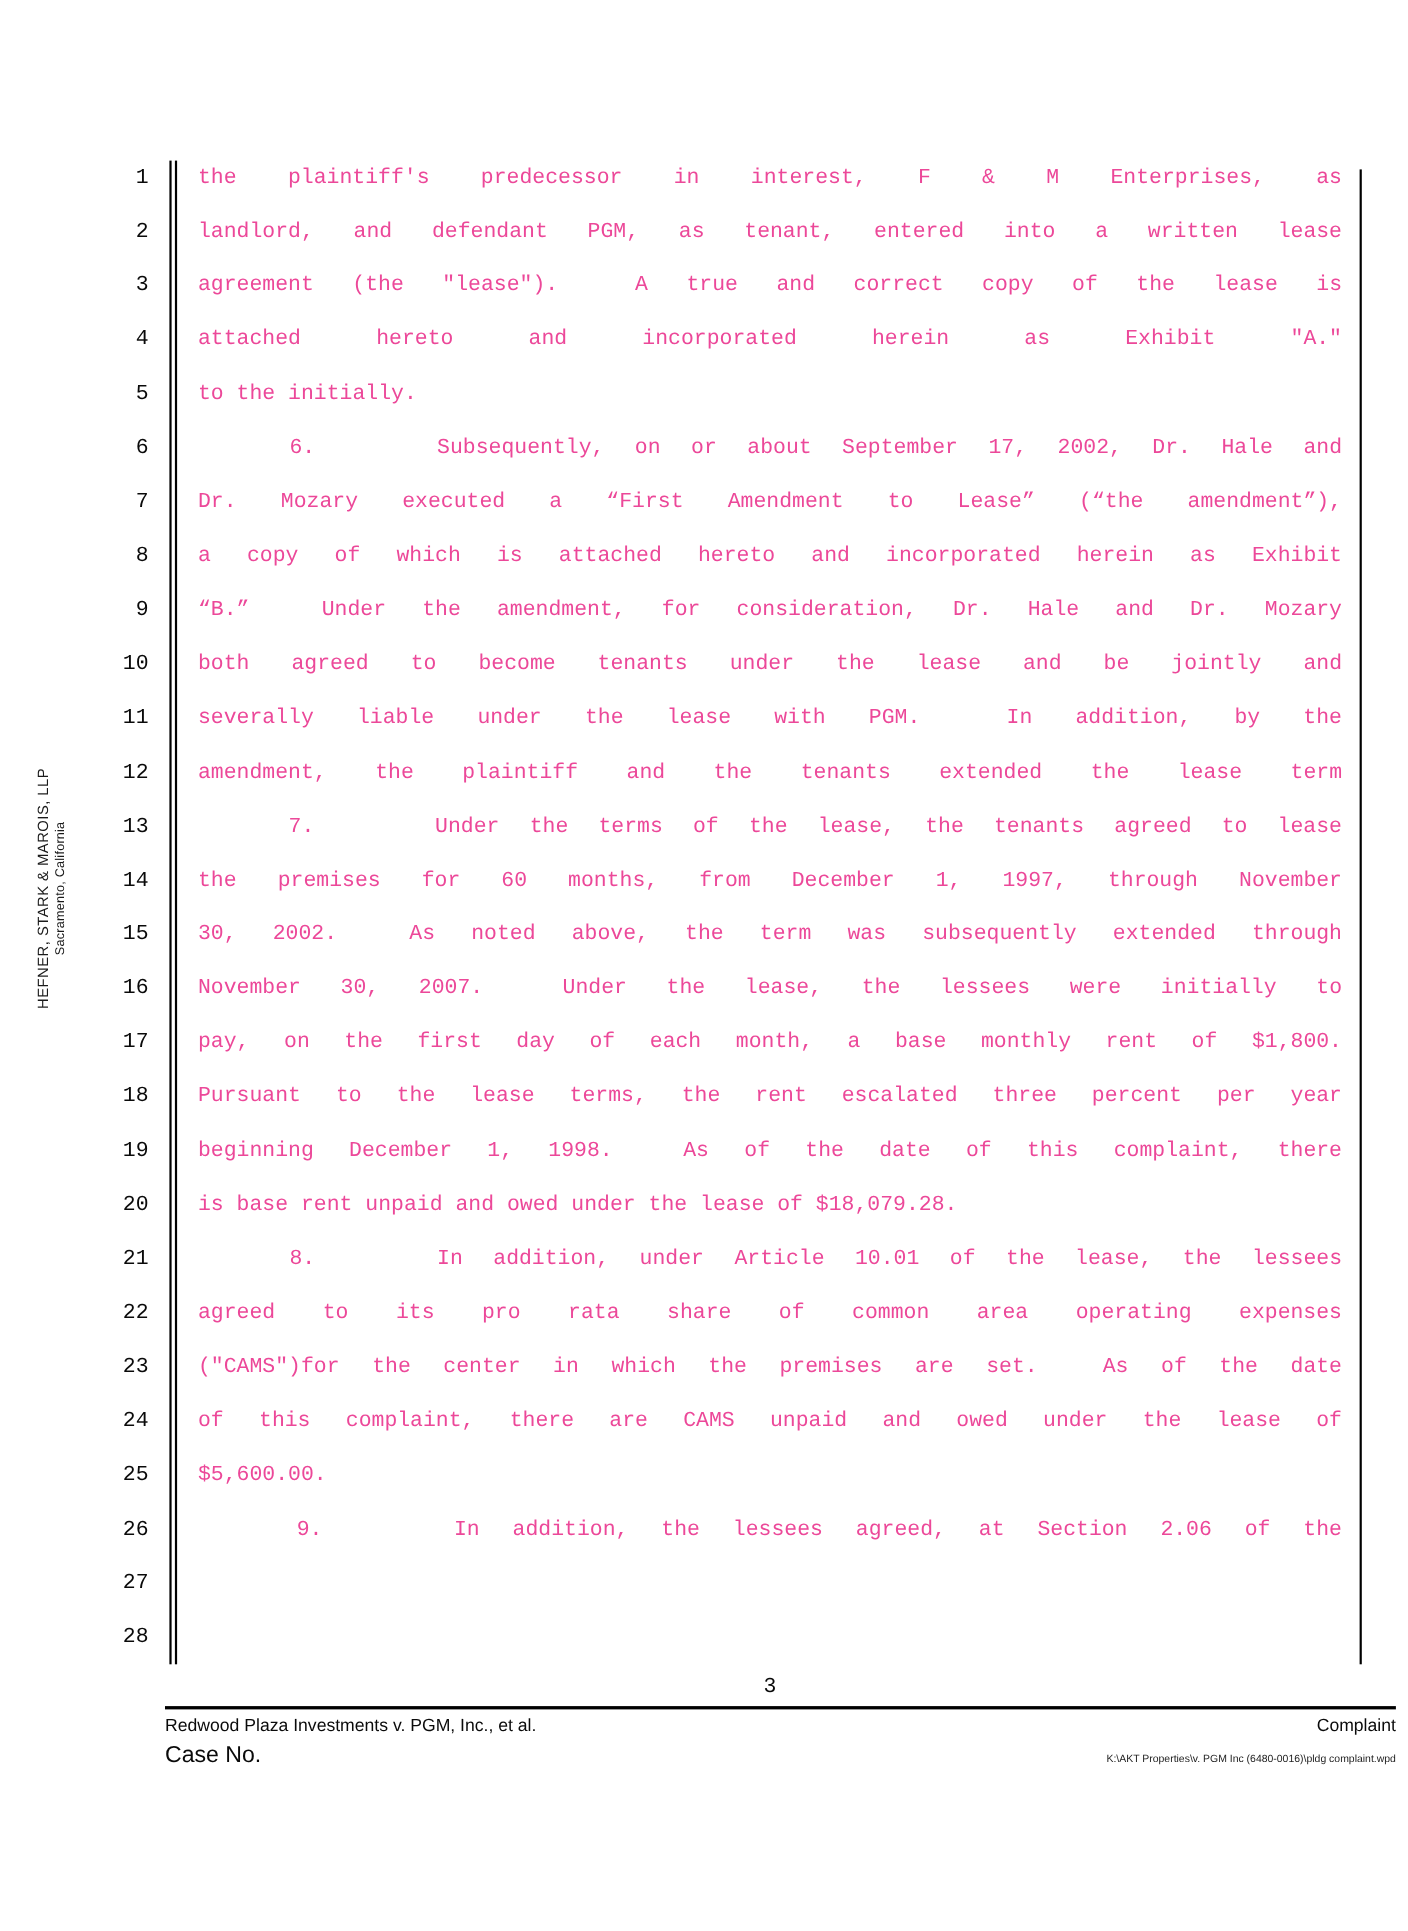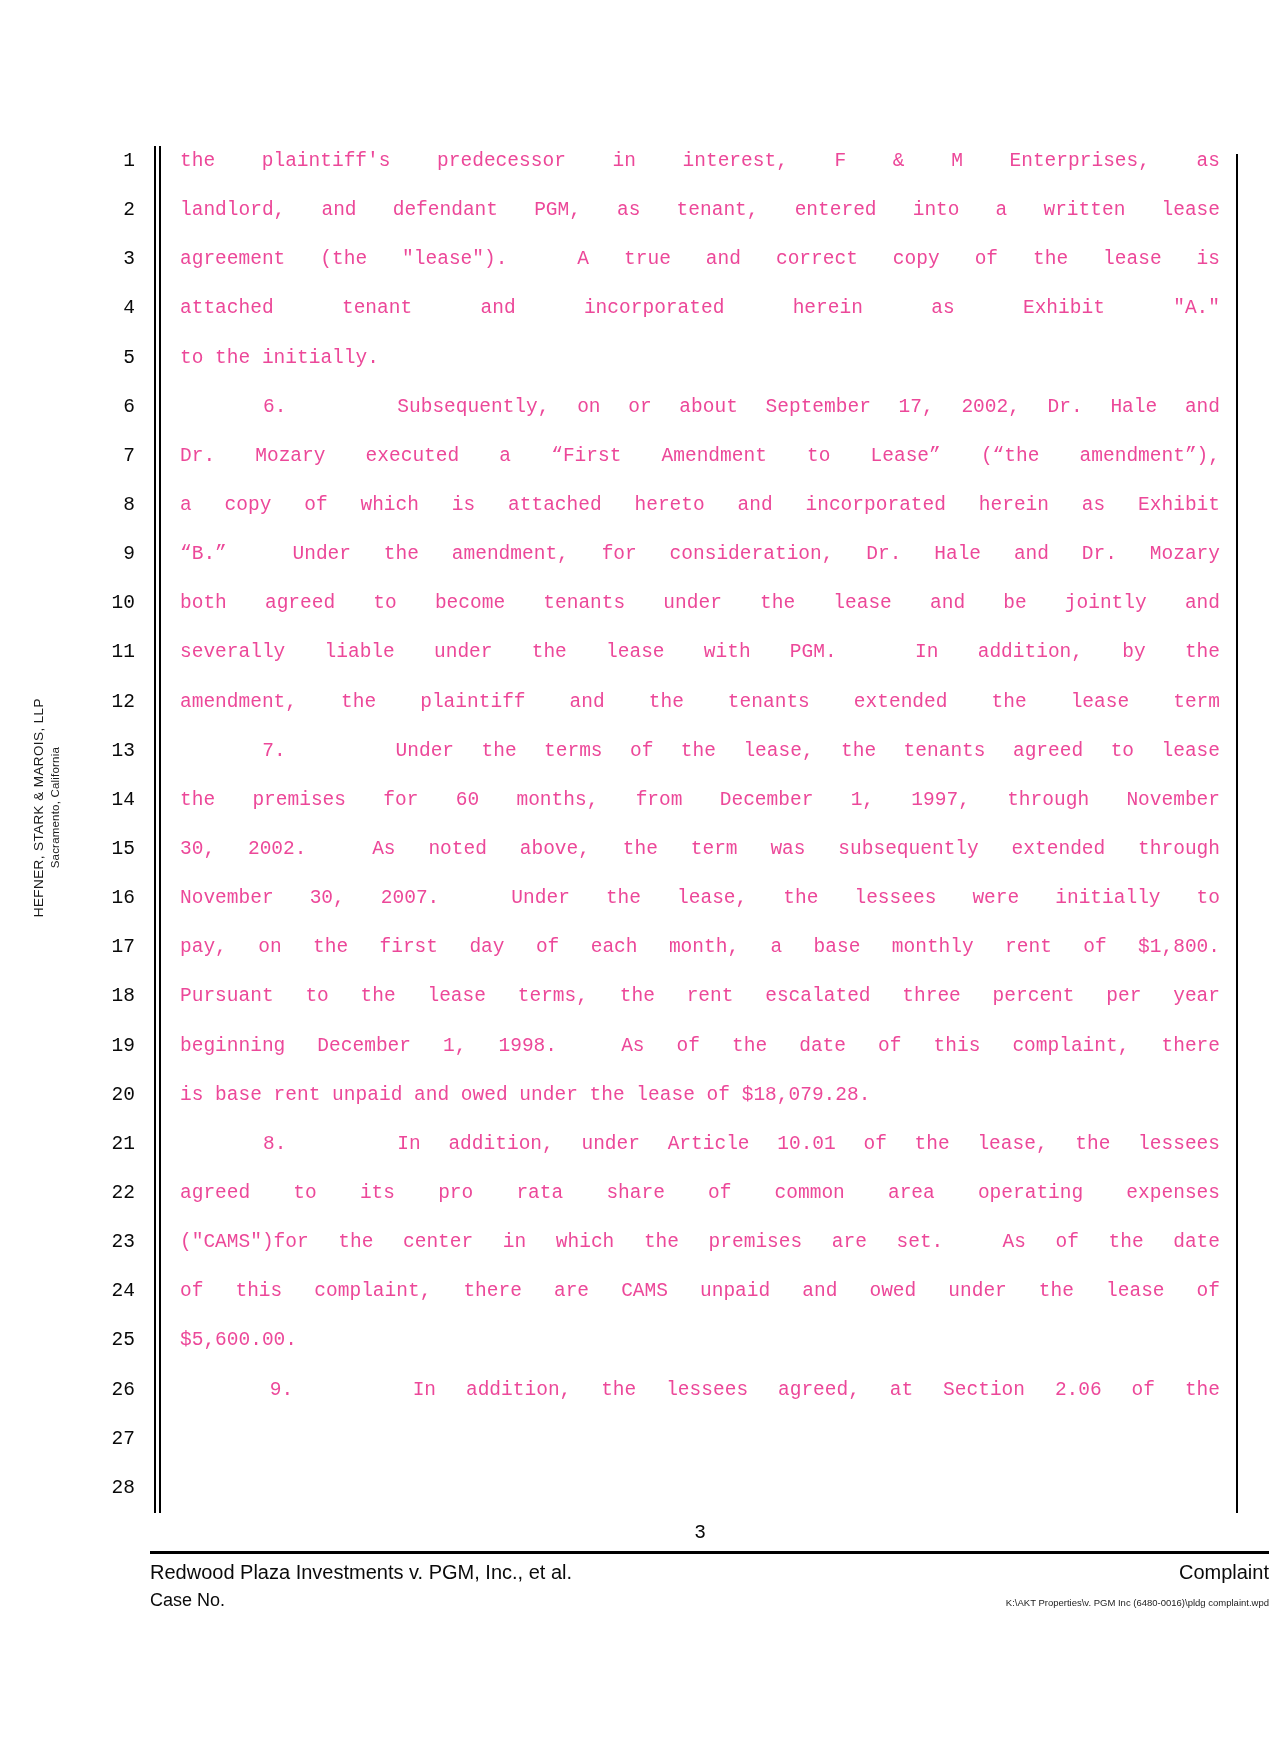--- a/index.html
+++ b/index.html
@@ -115,22 +115,22 @@
     top: 1558px;
     width: 1119px;
     font-family: "Liberation Sans", sans-serif;
     color: #0a0a0a;
   }
   .footer-row {
     display: flex;
     justify-content: space-between;
     align-items: baseline;
   }
-  .f-case-title, .f-doc-type { font-size: 20px; line-height: 1.45; }
-  .f-case-no { font-size: 18px; line-height: 1.45; }
+  .f-case-title, .f-doc-type { font-size: 16px; line-height: 1.45; }
+  .f-case-no { font-size: 21px; line-height: 1.45; }
   .f-path { font-size: 9.5px; color: #222; padding-top: 5px; }
 </style>
 </head>
 <body>
 
 <div class="page">
 
   <div class="firm">
     <div class="firm-name">HEFNER, STARK &amp; MAROIS, LLP</div>
     <div class="firm-loc">Sacramento, California</div>
@@ -167,21 +167,21 @@
       <div class="num">28</div>
     </div>
 
   <div class="rule-left"></div>
   <div class="rule-right"></div>
 
   <div class="bodycol" id="bodycol">
       <div class="line fill">the plaintiff's predecessor in interest, F &amp; M Enterprises, as</div>
       <div class="line fill">landlord, and defendant PGM, as tenant, entered into a written lease</div>
       <div class="line fill">agreement (the "lease").  A true and correct copy of the lease is</div>
-      <div class="line fill">attached tenant and incorporated herein as Exhibit "A."</div>
+      <div class="line fill">attached hereto and incorporated herein as Exhibit "A."</div>
       <div class="line">to the initially.</div>
       <div class="line fill">   6.    Subsequently, on or about September 17, 2002, Dr. Hale and</div>
       <div class="line fill">Dr. Mozary executed a “First Amendment to Lease” (“the amendment”),</div>
       <div class="line fill">a copy of which is attached hereto and incorporated herein as Exhibit</div>
       <div class="line fill">“B.”  Under the amendment, for consideration, Dr. Hale and Dr. Mozary</div>
       <div class="line fill">both agreed to become tenants under the lease and be jointly and</div>
       <div class="line fill">severally liable under the lease with PGM.  In addition, by the</div>
       <div class="line fill">amendment, the plaintiff and the tenants extended the lease term</div>
       <div class="line fill">   7.    Under the terms of the lease, the tenants agreed to lease</div>
       <div class="line fill">the premises for 60 months, from December 1, 1997, through November</div>

